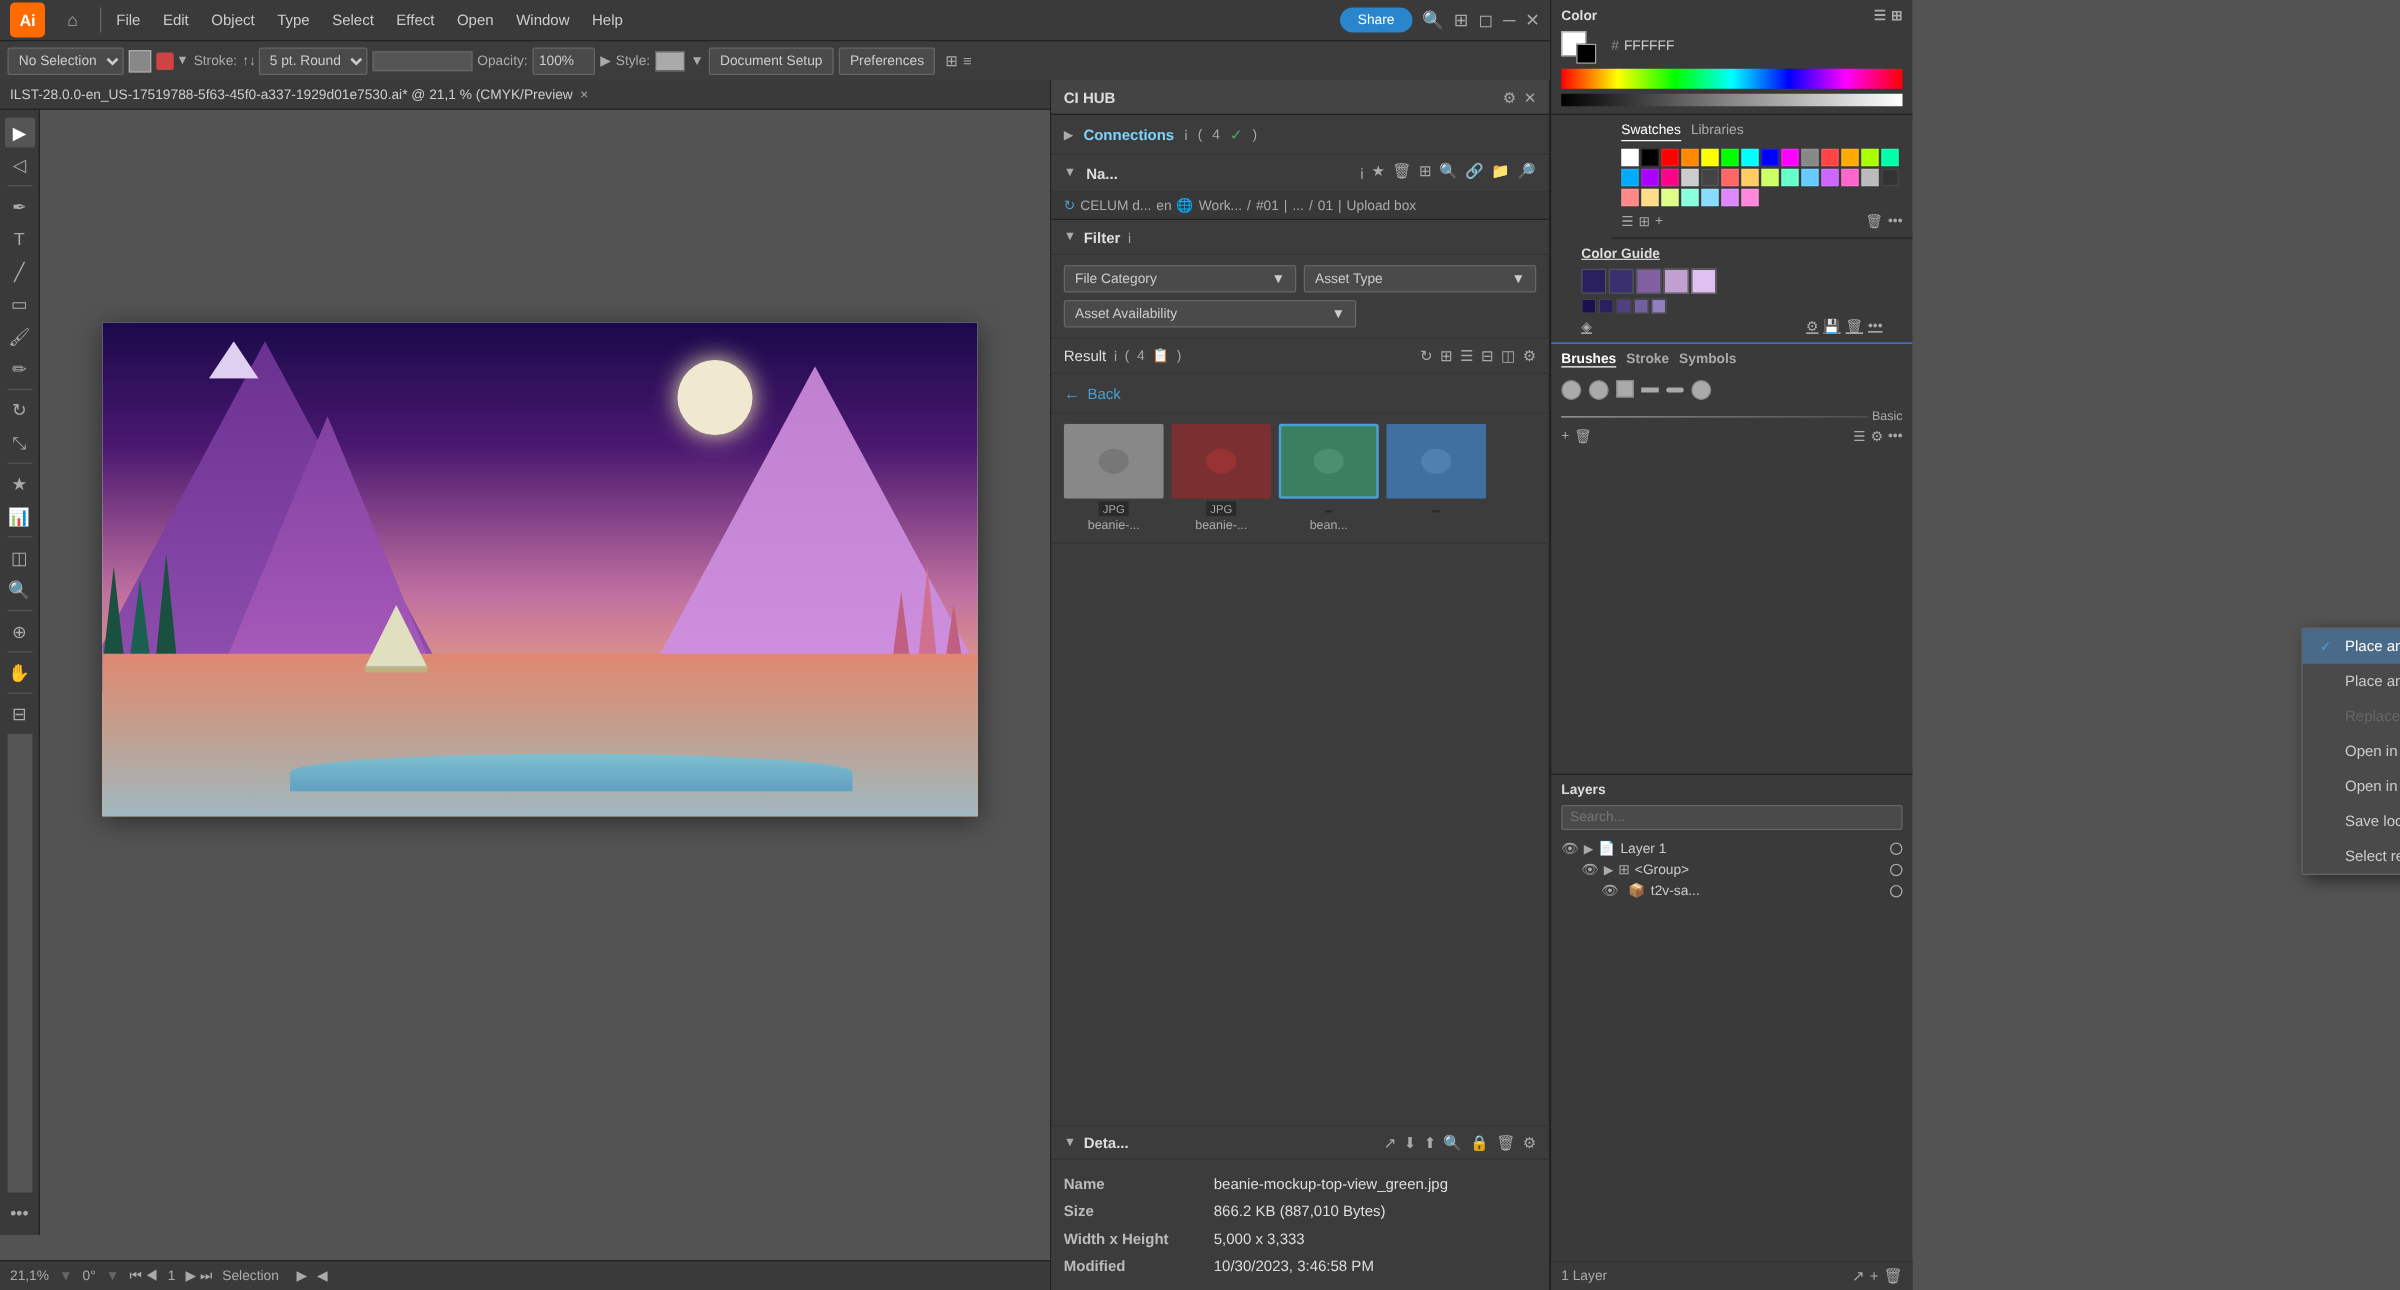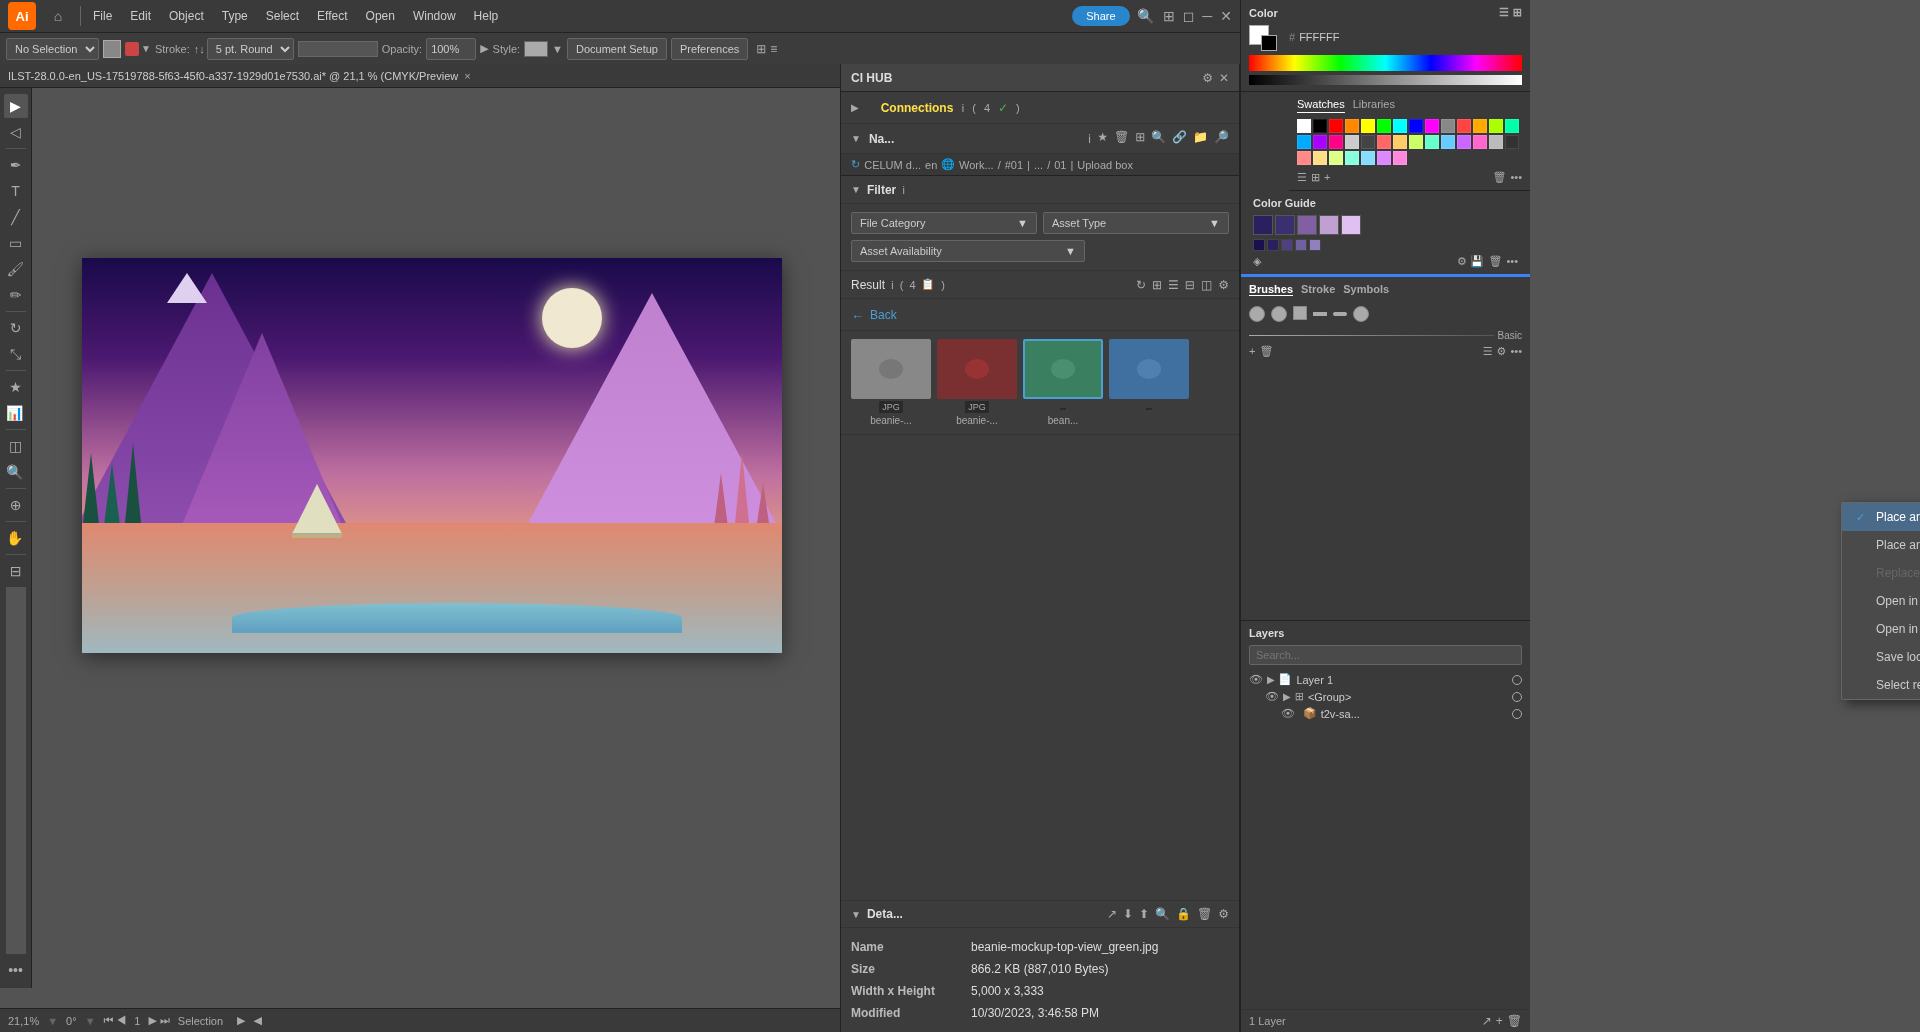--- a/index.html
+++ b/index.html
@@ -92,21 +92,21 @@
     .ci-hub-title { color: #ddd; font-size: 12px; font-weight: bold; }
     .ci-hub-header-icons { display: flex; gap: 6px; }
     .ci-hub-icon { color: #aaa; font-size: 12px; cursor: pointer; }
 
     
     #connections-row {
       display: flex; align-items: center; padding: 8px 10px; background: #3c3c3c;
       border-bottom: 1px solid #333; gap: 8px; cursor: pointer;
     }
     .chevron { color: #aaa; font-size: 10px; }
-    .connections-label { color: #fde047; font-size: 12px; font-weight: bold; margin-left: 14px; }
+    .connections-label { color: #7dd3fc; font-size: 12px; font-weight: bold; }
     .connections-info { color: #aaa; font-size: 11px; }
     .check-badge { color: #4CAF50; font-size: 12px; }
 
     
     #nav-row {
       display: flex; align-items: center; padding: 6px 10px; background: #3c3c3c;
       border-bottom: 1px solid #333; gap: 8px;
     }
     .nav-label { color: #ddd; font-size: 12px; font-weight: bold; }
     .nav-icons { display: flex; gap: 6px; margin-left: auto; }
@@ -250,21 +250,21 @@
       padding: 6px 8px; border-bottom: 1px solid #222; margin-left: 48px;
     }
     .swatch-grid {
       display: flex; flex-wrap: wrap; gap: 2px; margin-top: 4px;
     }
     .swatch-cell {
       width: 14px; height: 14px; border: 1px solid rgba(255,255,255,0.1);
     }
 
     #color-guide {
-      padding: 6px 12px; border-bottom: 3px solid #3b82f6;
+      padding: 6px 24px; border-bottom: 1px solid #3b82f6; text-decoration: underline;
     }
 
     #brushes-panel {
       padding: 6px 8px; border-bottom: 1px solid #222; flex: 1;
     }
     .brushes-tabs { display: flex; gap: 8px; margin-bottom: 6px; font-weight: bold; }
     .brushes-tab { color: #aaa; font-size: 11px; cursor: pointer; }
     .brushes-tab.active { color: #fff; border-bottom: 1px solid #fff; }
 
     #layers-panel {

